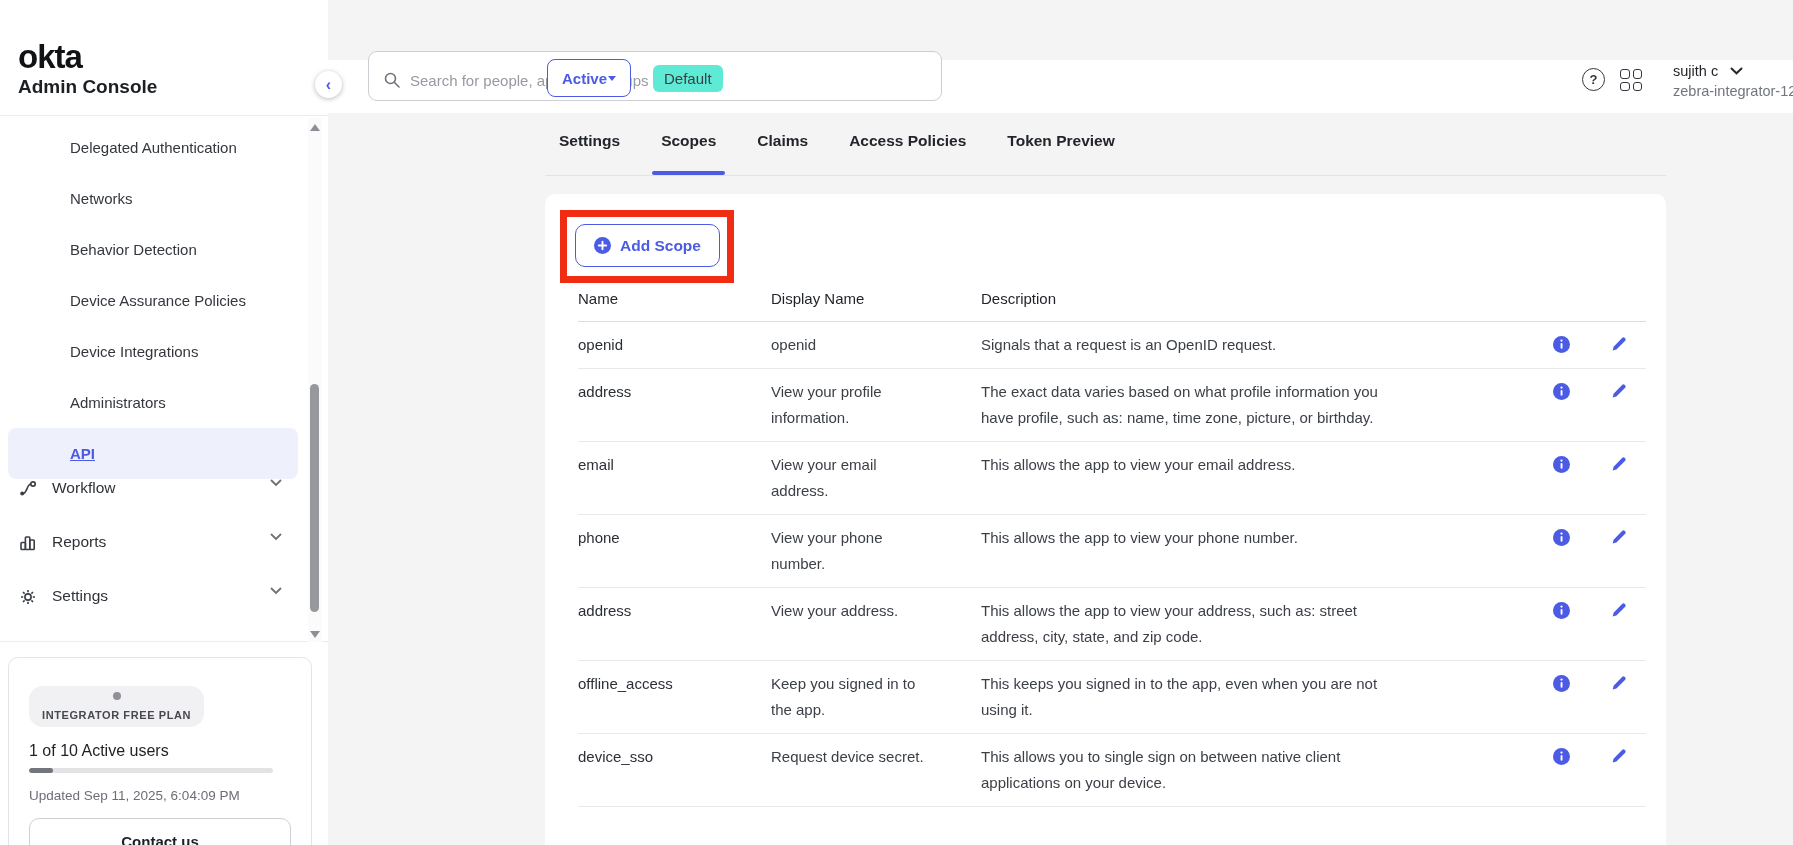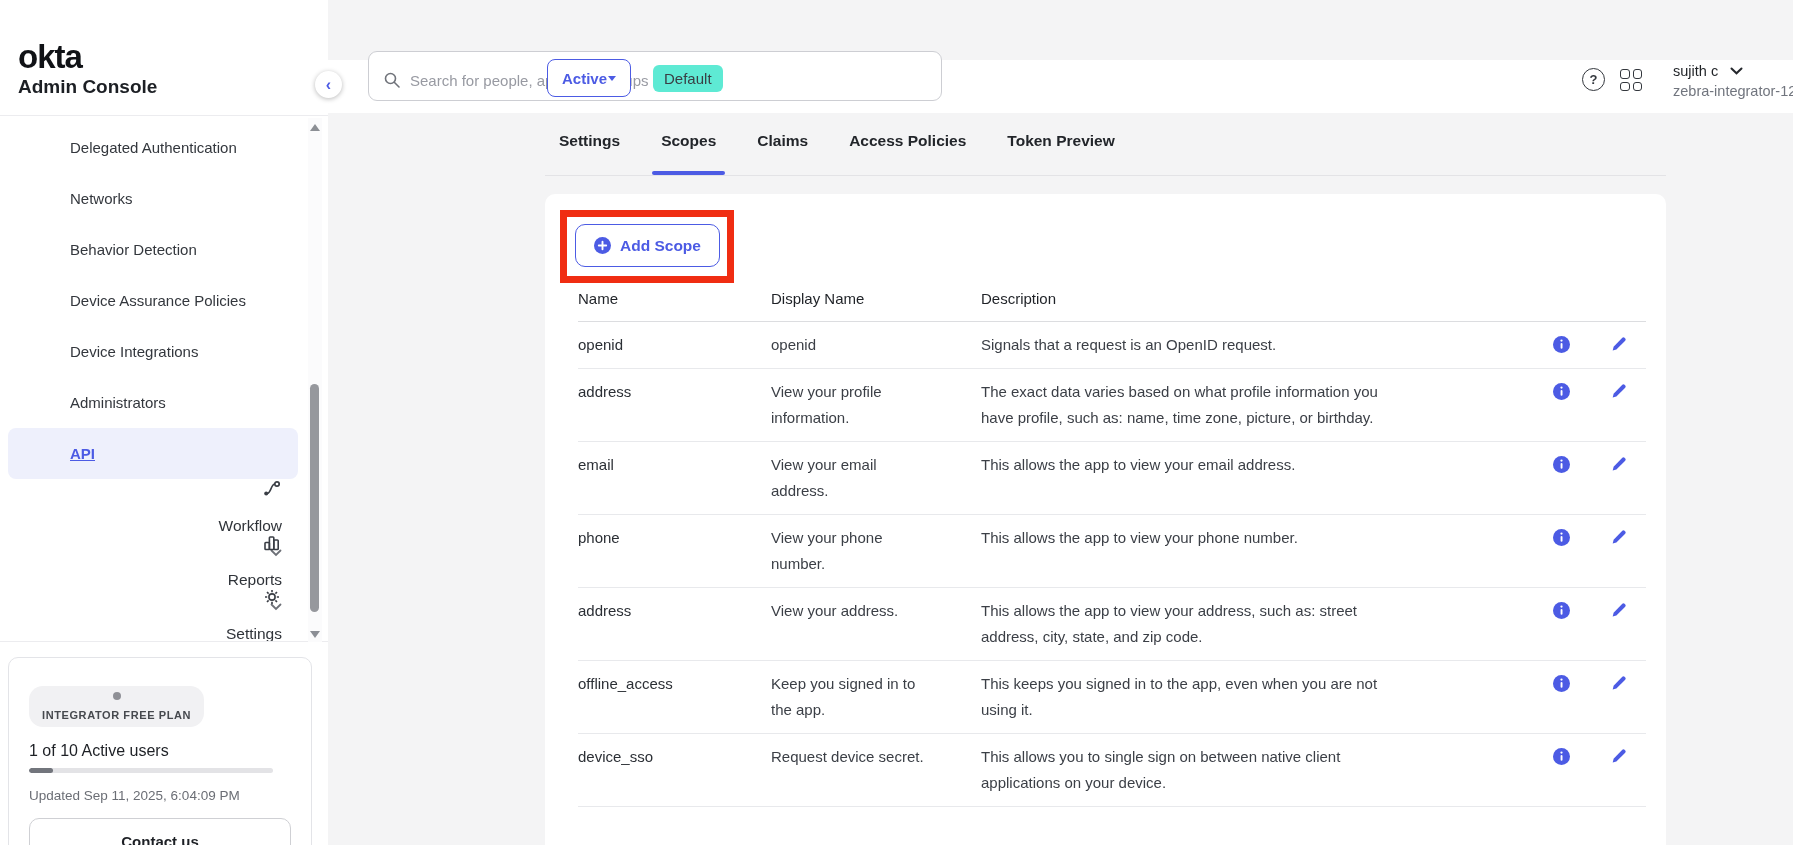--- a/index.html
+++ b/index.html
@@ -14,21 +14,21 @@
   .logo { position:absolute; left:18px; top:2px; font-size:33px; font-weight:700; letter-spacing:-1px; color:#101216;margin-top:36px; }
   .console-title { position:absolute; left:18px; top:76px; font-size:19px; font-weight:700; color:#1c1f24; }
   .sidebar-divider { position:absolute; left:0; top:115px; width:328px; border-top:1px solid #ececef; }
   .collapse-btn { position:absolute; left:315px; top:71px; width:27px; height:27px; border-radius:50%;
     background:#fff; box-shadow:0 1px 5px rgba(0,0,0,.28); z-index:6; display:flex; align-items:center;
     justify-content:center; color:var(--accent); font-size:16px; font-weight:700; cursor:pointer; }
   .sub-nav { position:absolute; left:0; top:122px; width:308px; }
   .sub-item { height:51px; display:flex; align-items:center; padding-left:70px; font-size:15px; color:#33373d; cursor:pointer; }
   .sub-item.active { background:#eef0fc; color:var(--accent); font-weight:700; border-radius:8px; margin:0 10px 0 8px; padding-left:62px;text-decoration:underline; }
   .primary-nav { position:absolute; left:0; top:479px; width:308px; }
-  .primary-item { height:54px; display:flex; align-items:flex-end; gap:14px; padding:0 26px 0 18px; font-size:15.5px; color:#2f3339; cursor:pointer;flex-direction:column; }
+  .primary-item { height:54px; display:flex; align-items:flex-start; gap:14px; padding:0 26px 0 18px; font-size:15.5px; color:#2f3339; cursor:pointer; }
   .primary-item .chev { margin-left:auto; display:flex; }
   .nav-bottom-divider { position:absolute; left:0; top:641px; width:328px; border-top:1px solid #ececef; }
   
   .sb-scroll { position:absolute; left:308px; top:118px; width:14px; height:524px; background:#fbfbfc; }
   .sb-arrow { position:absolute; left:2px; width:0; height:0; border-left:5px solid transparent; border-right:5px solid transparent; cursor:pointer; }
   .sb-arrow.up { top:6px; border-bottom:7px solid #8c8f95; }
   .sb-arrow.down { bottom:4px; border-top:7px solid #8c8f95; }
   .sb-thumb { position:absolute; left:2px; top:266px; width:9px; height:228px; background:#96989d; border-radius:5px; cursor:grab; }
   
   .plan-card { position:absolute; left:8px; top:657px; width:304px; height:230px; background:#fff;

